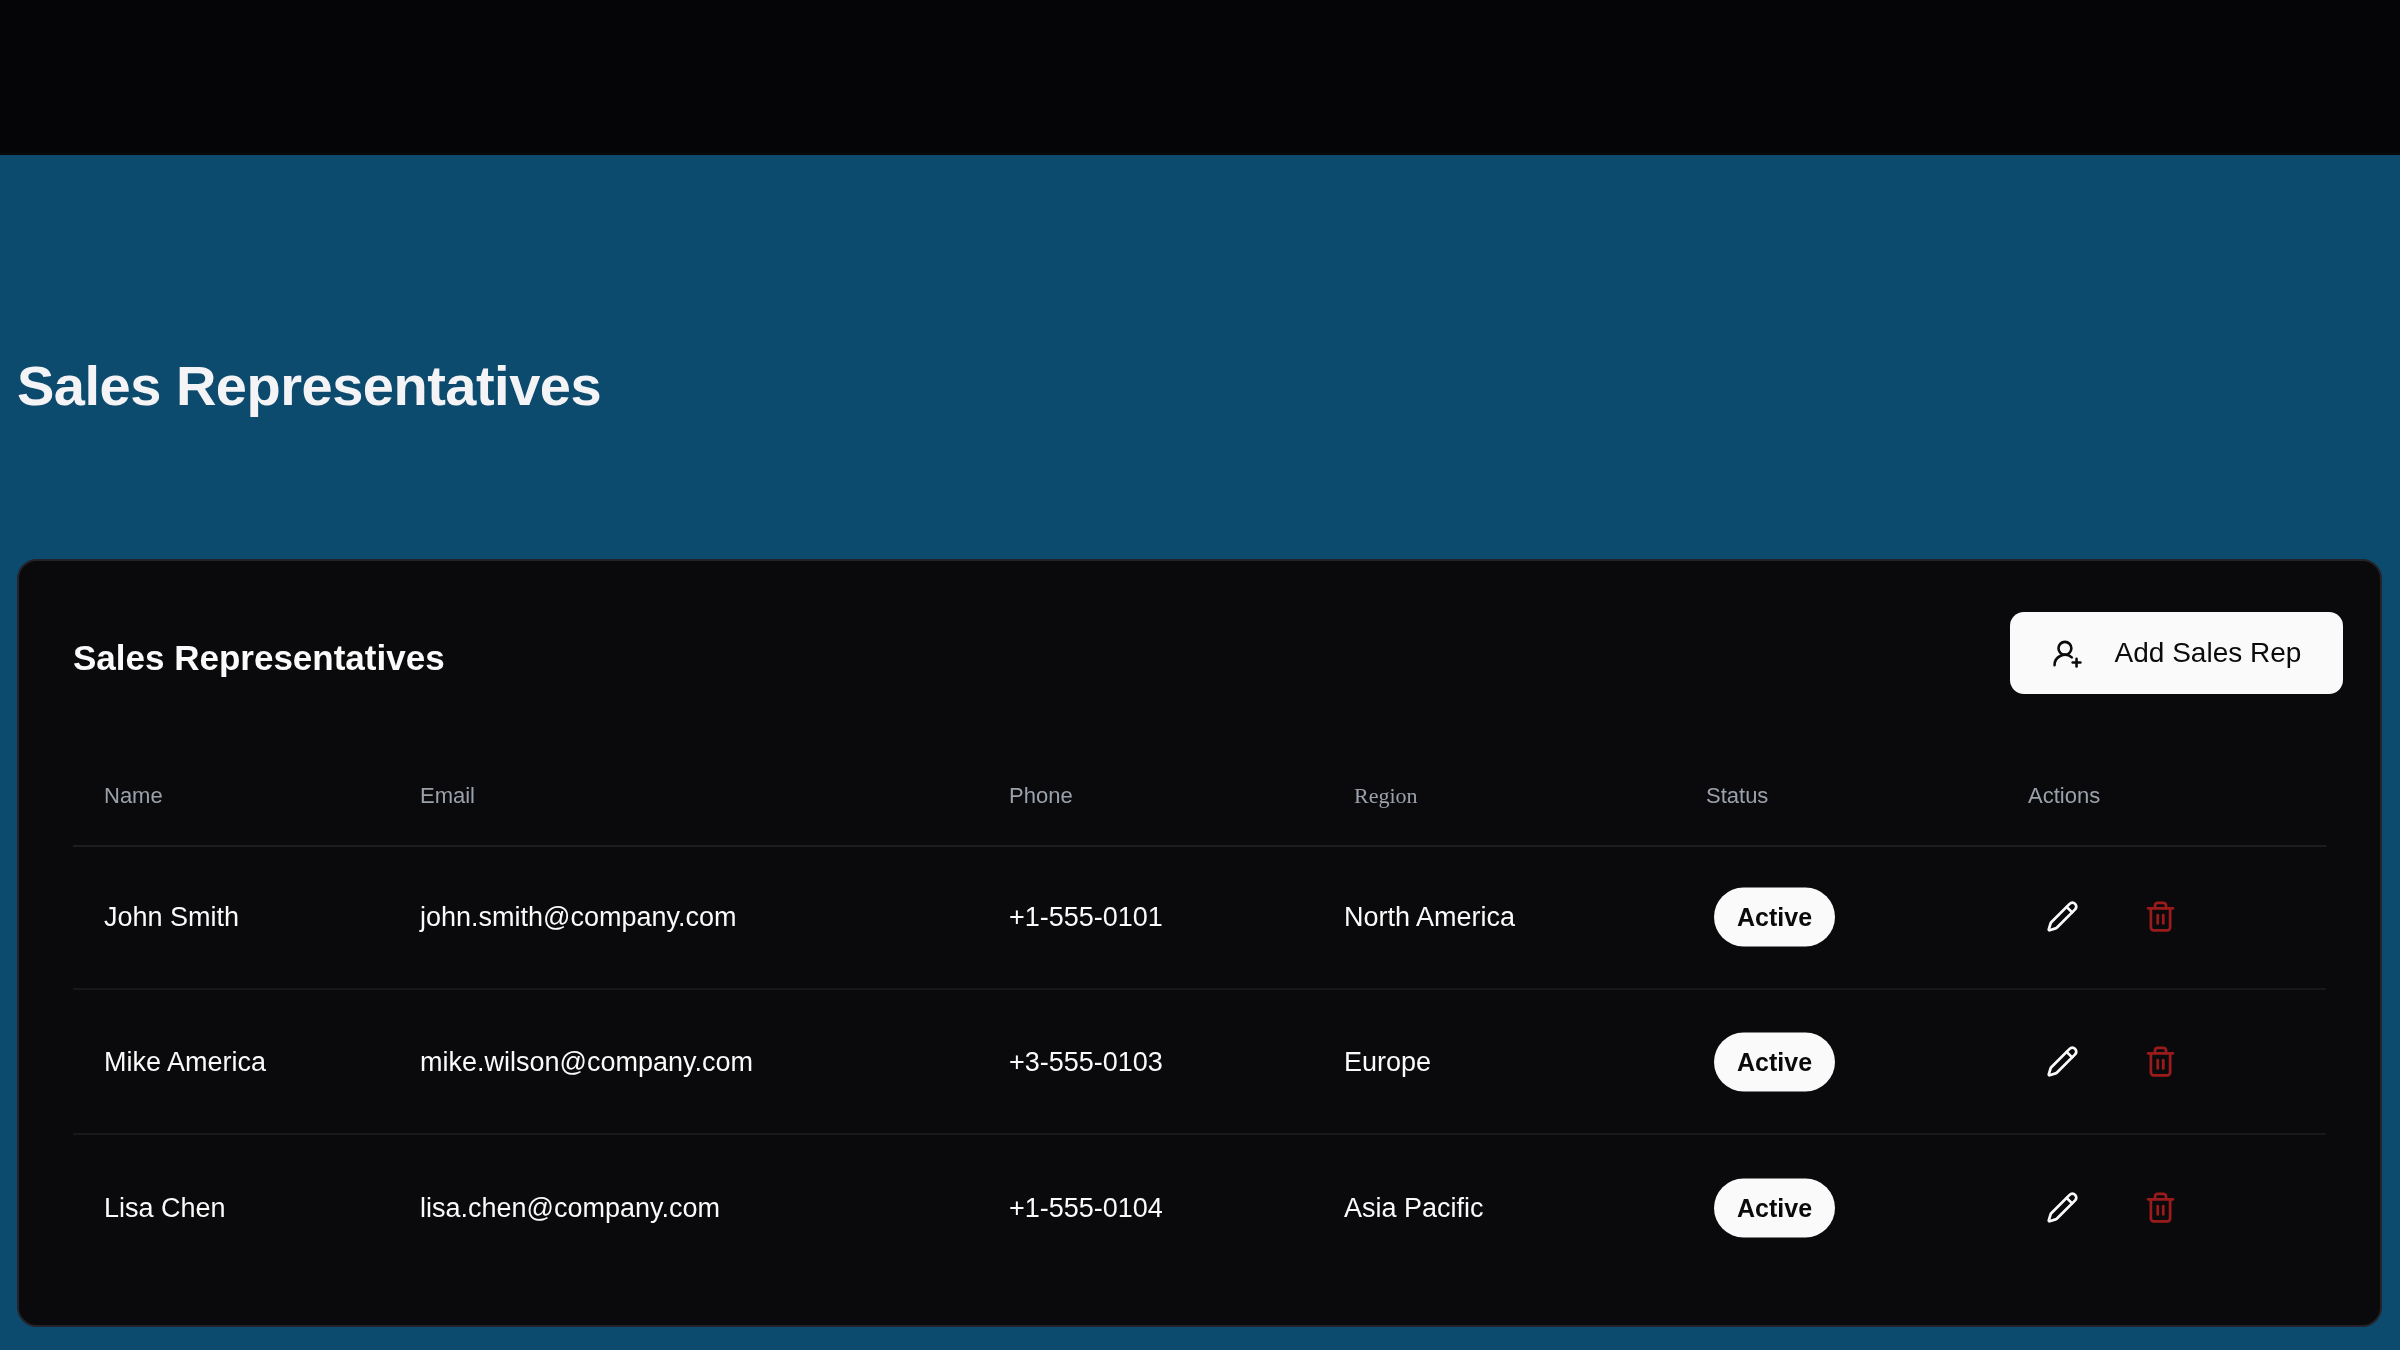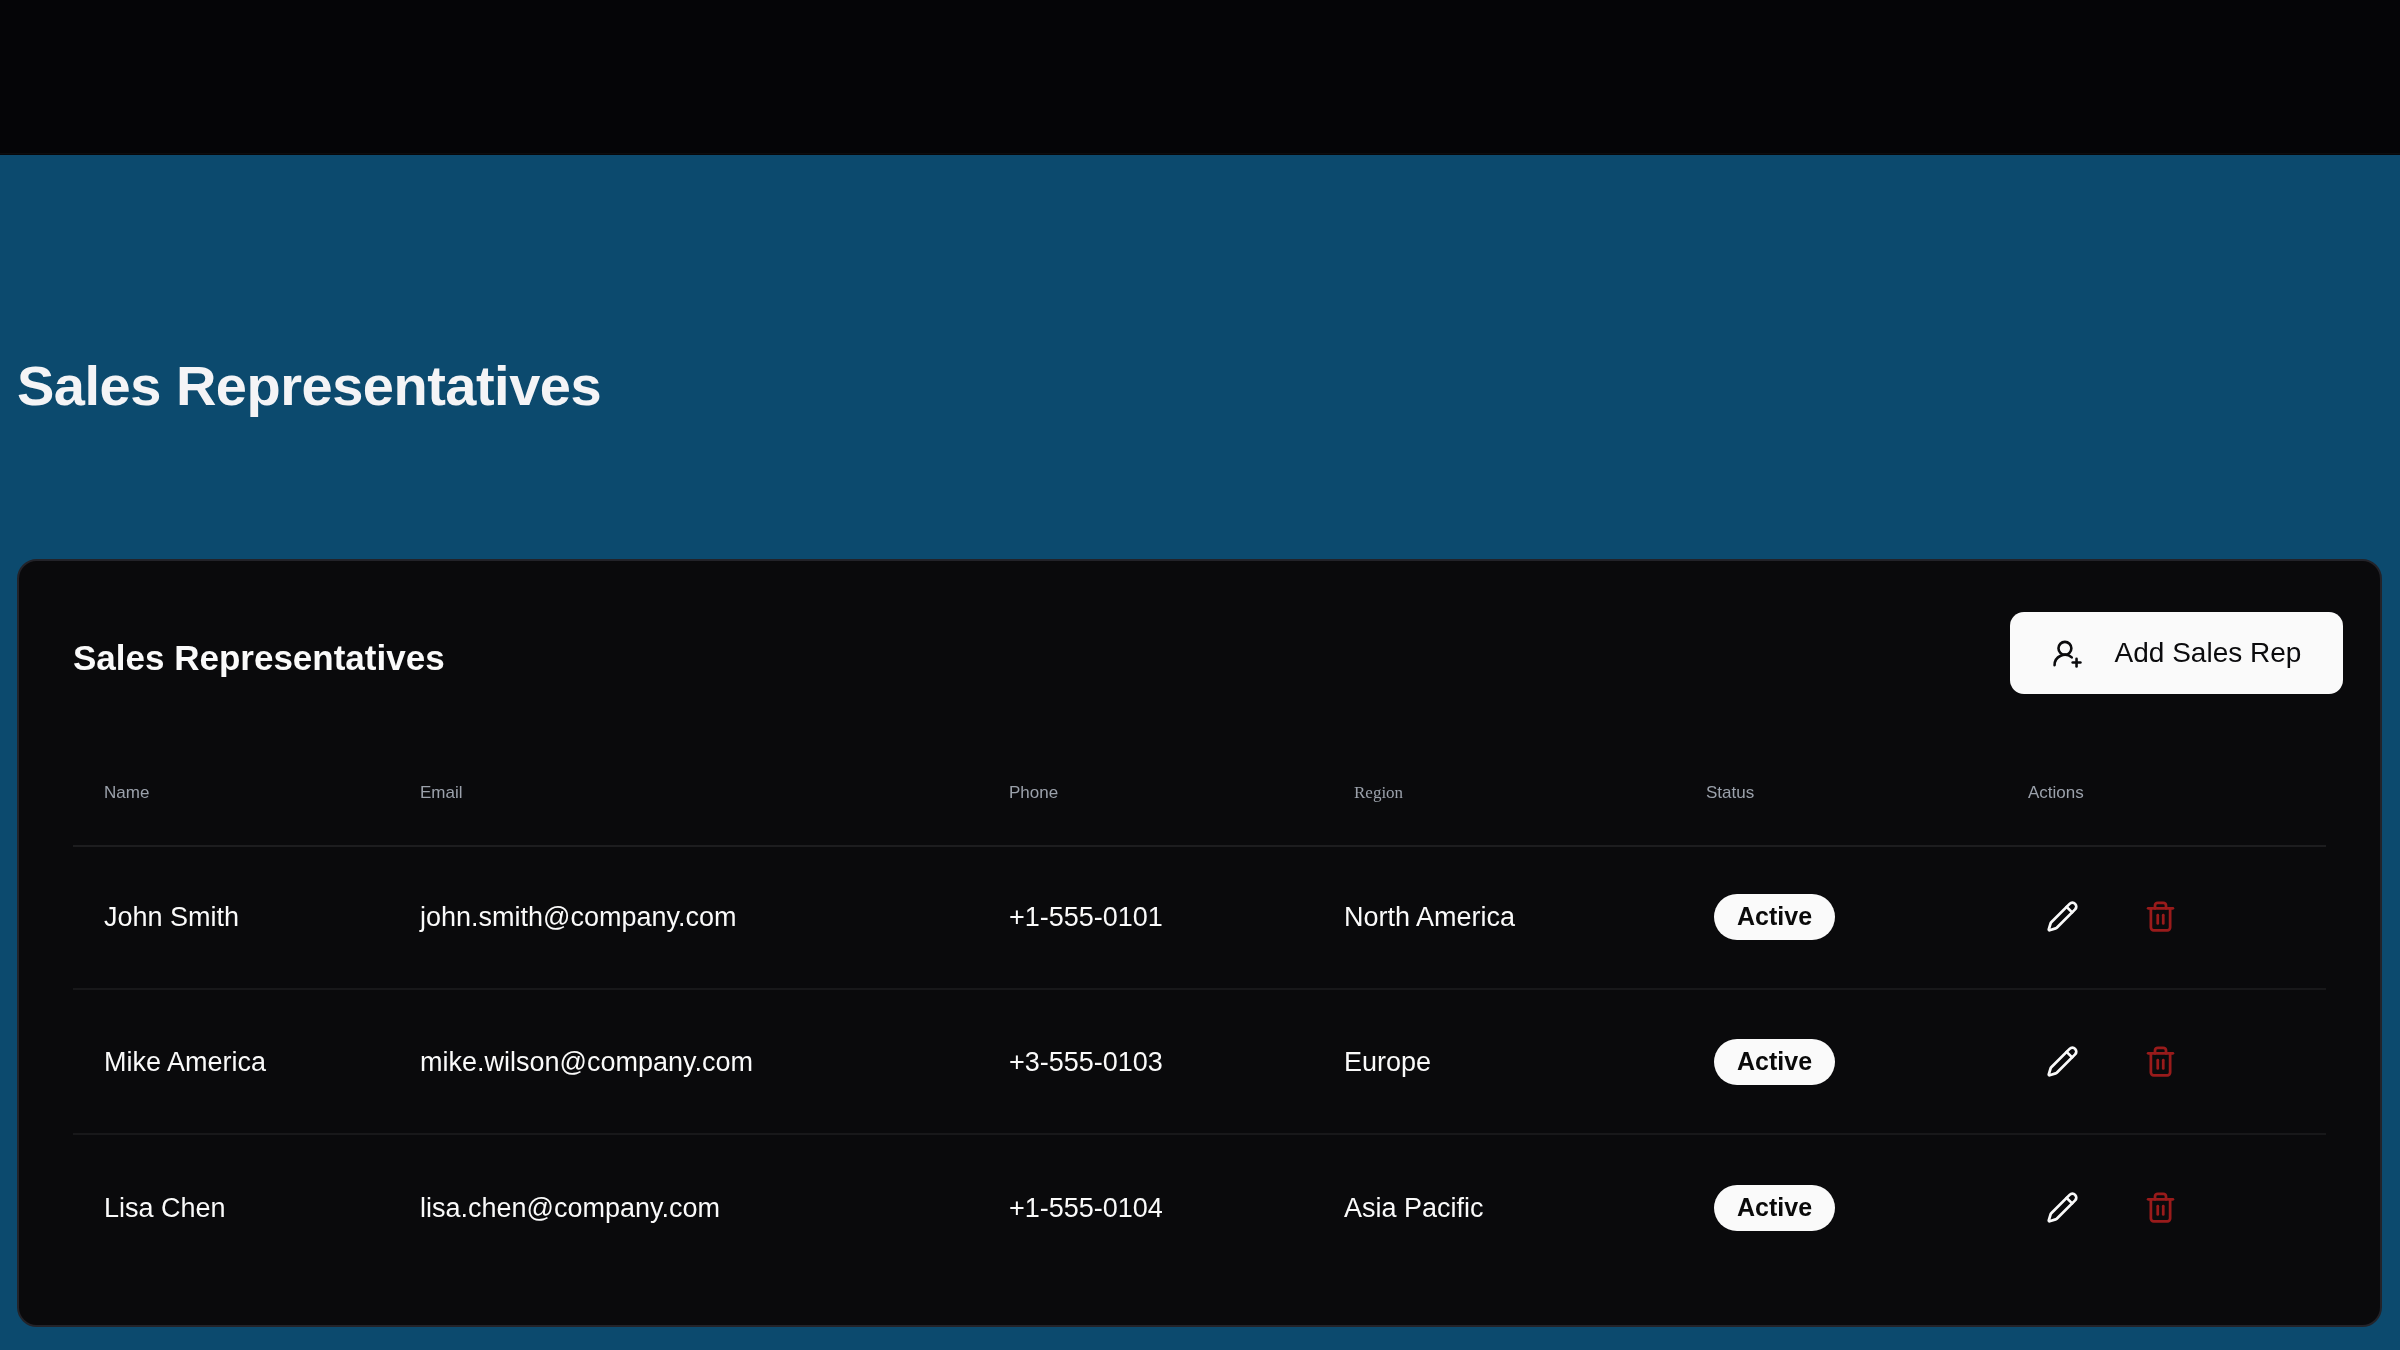--- a/index.html
+++ b/index.html
@@ -45,21 +45,21 @@
     border:none; border-radius:14px;
     display:flex; align-items:center; justify-content:center; gap:32px;
     font-family:"Liberation Sans", sans-serif;
     font-size:28px; font-weight:500;
     cursor:pointer;
   }
   .add-btn svg { width:31px; height:31px; }
   .thead { position:absolute; left:54px; right:54px; top:0; height:284px; }
   .th {
     position:absolute; top:222px;
-    font-size:17px; font-weight:500; color:#9ba1ab; white-space:nowrap;
+    font-size:22px; font-weight:500; color:#9ba1ab; white-space:nowrap;
   }
   .divider-head {
     position:absolute; left:54px; right:54px; top:284px; height:0;
     border-top:2px solid rgba(255,255,255,0.08);
   }
   .tbody { position:absolute; left:54px; right:54px; top:284px; }
   .trow {
     position:relative; height:145px;
     border-bottom:2px solid rgba(255,255,255,0.06);
   }
@@ -74,21 +74,21 @@
   .td.c-region { left:1271px; }
   .td.c-status { left:1641px; }
   .th.c-name   { left:31px; }
   .th.c-email  { left:347px; }
   .th.c-phone  { left:936px; }
   .th.c-region { left:1281px;font-family:Liberation Serif, serif; }
   .th.c-status { left:1633px; }
   .th.c-actions{ left:1955px; }
   .badge {
     display:inline-flex; align-items:center; justify-content:center;
-    height:46px; padding:0 23px; border-radius:999px;
+    height:59px; padding:0 23px; border-radius:999px;
     background:#fafafa; color:#0a0a0a;
     font-size:25px; font-weight:700;
   }
   .actions-cell {
     position:absolute; top:50%; transform:translateY(-50%);
     left:1955px; display:flex; align-items:center; gap:30px;
   }
   .icon-btn {
     width:68px; height:68px;
     background:transparent; border:none; border-radius:10px;

